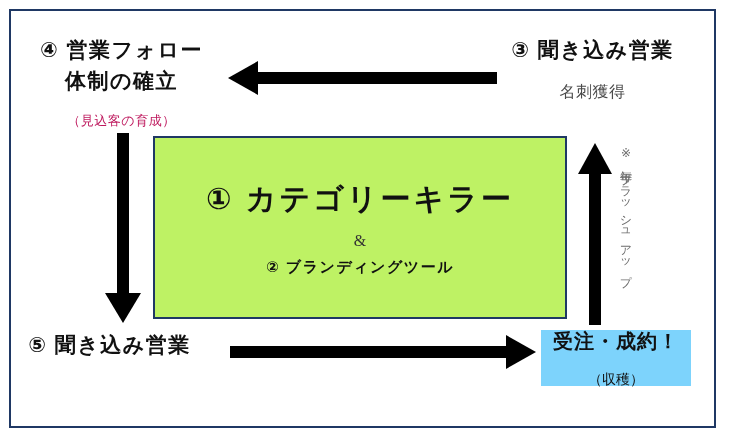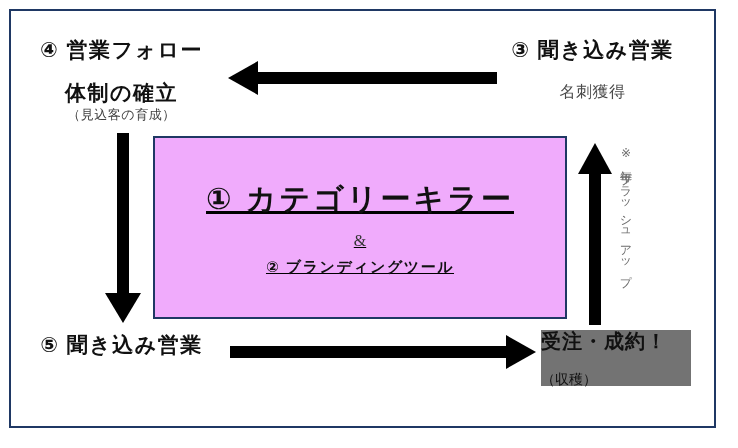--- a/index.html
+++ b/index.html
@@ -33,57 +33,56 @@
   }
   .node .main{
     font-weight:bold;
     font-size:21px;
     letter-spacing:1.5px;
     white-space:nowrap;
     color:#111111;
   }
   .node .main.l2{
     display:block;
-    margin-top:18px;
+    margin-top:6px;
   }
   .node .sub{
     display:block;
     font-size:13px;
     font-weight:normal;
-    color:#404040;
+    color:#be185d;
     letter-spacing:0.5px;
-    margin-top:1px;
+    margin-top:19px;
     white-space:nowrap;
   }
   .node .sub.big{
     font-size:16px;
     color:#4a4a4a;
     margin-top:20px;
   }
 
   
   #node-followup{ left:14px; top:38px; width:215px; }
   
   #node-expo{ left:485px; top:38px; width:215px; }
   
-  #node-hearing{ left:14px; top:333px; width:215px; }
+  #node-hearing{ left:2px; top:333px; width:215px; }
 
   
   .center-box{
     position:absolute;
     left:153px; top:136px;
     width:414px; height:183px;
-    background:#f0abfc;
+    background:#bef264;
     border:2px solid #1F3864;
     box-sizing:border-box;
     display:flex;
     flex-direction:column;
     align-items:center;
     justify-content:center;
-    text-decoration:underline;
   }
   .center-box .cb-title{
     font-size:30px;
     font-weight:bold;
     letter-spacing:3px;
     color:#111111;
     white-space:nowrap;
   }
   .center-box .cb-amp{
     font-size:16px;
@@ -98,25 +97,25 @@
     letter-spacing:1.5px;
     color:#111111;
     white-space:nowrap;
   }
 
   
   .result-box{
     position:absolute;
     left:541px; top:330px;
     width:150px; height:56px;
-    background:#737373;
+    background:#7dd3fc;
     box-sizing:border-box;
     display:flex;
     flex-direction:column;
-    align-items:flex-start;
+    align-items:center;
     justify-content:center;
   }
   .result-box .rb-title{
     font-size:20px;
     font-weight:bold;
     letter-spacing:1px;
     color:#111111;
     white-space:nowrap;
   }
   .result-box .rb-sub{

